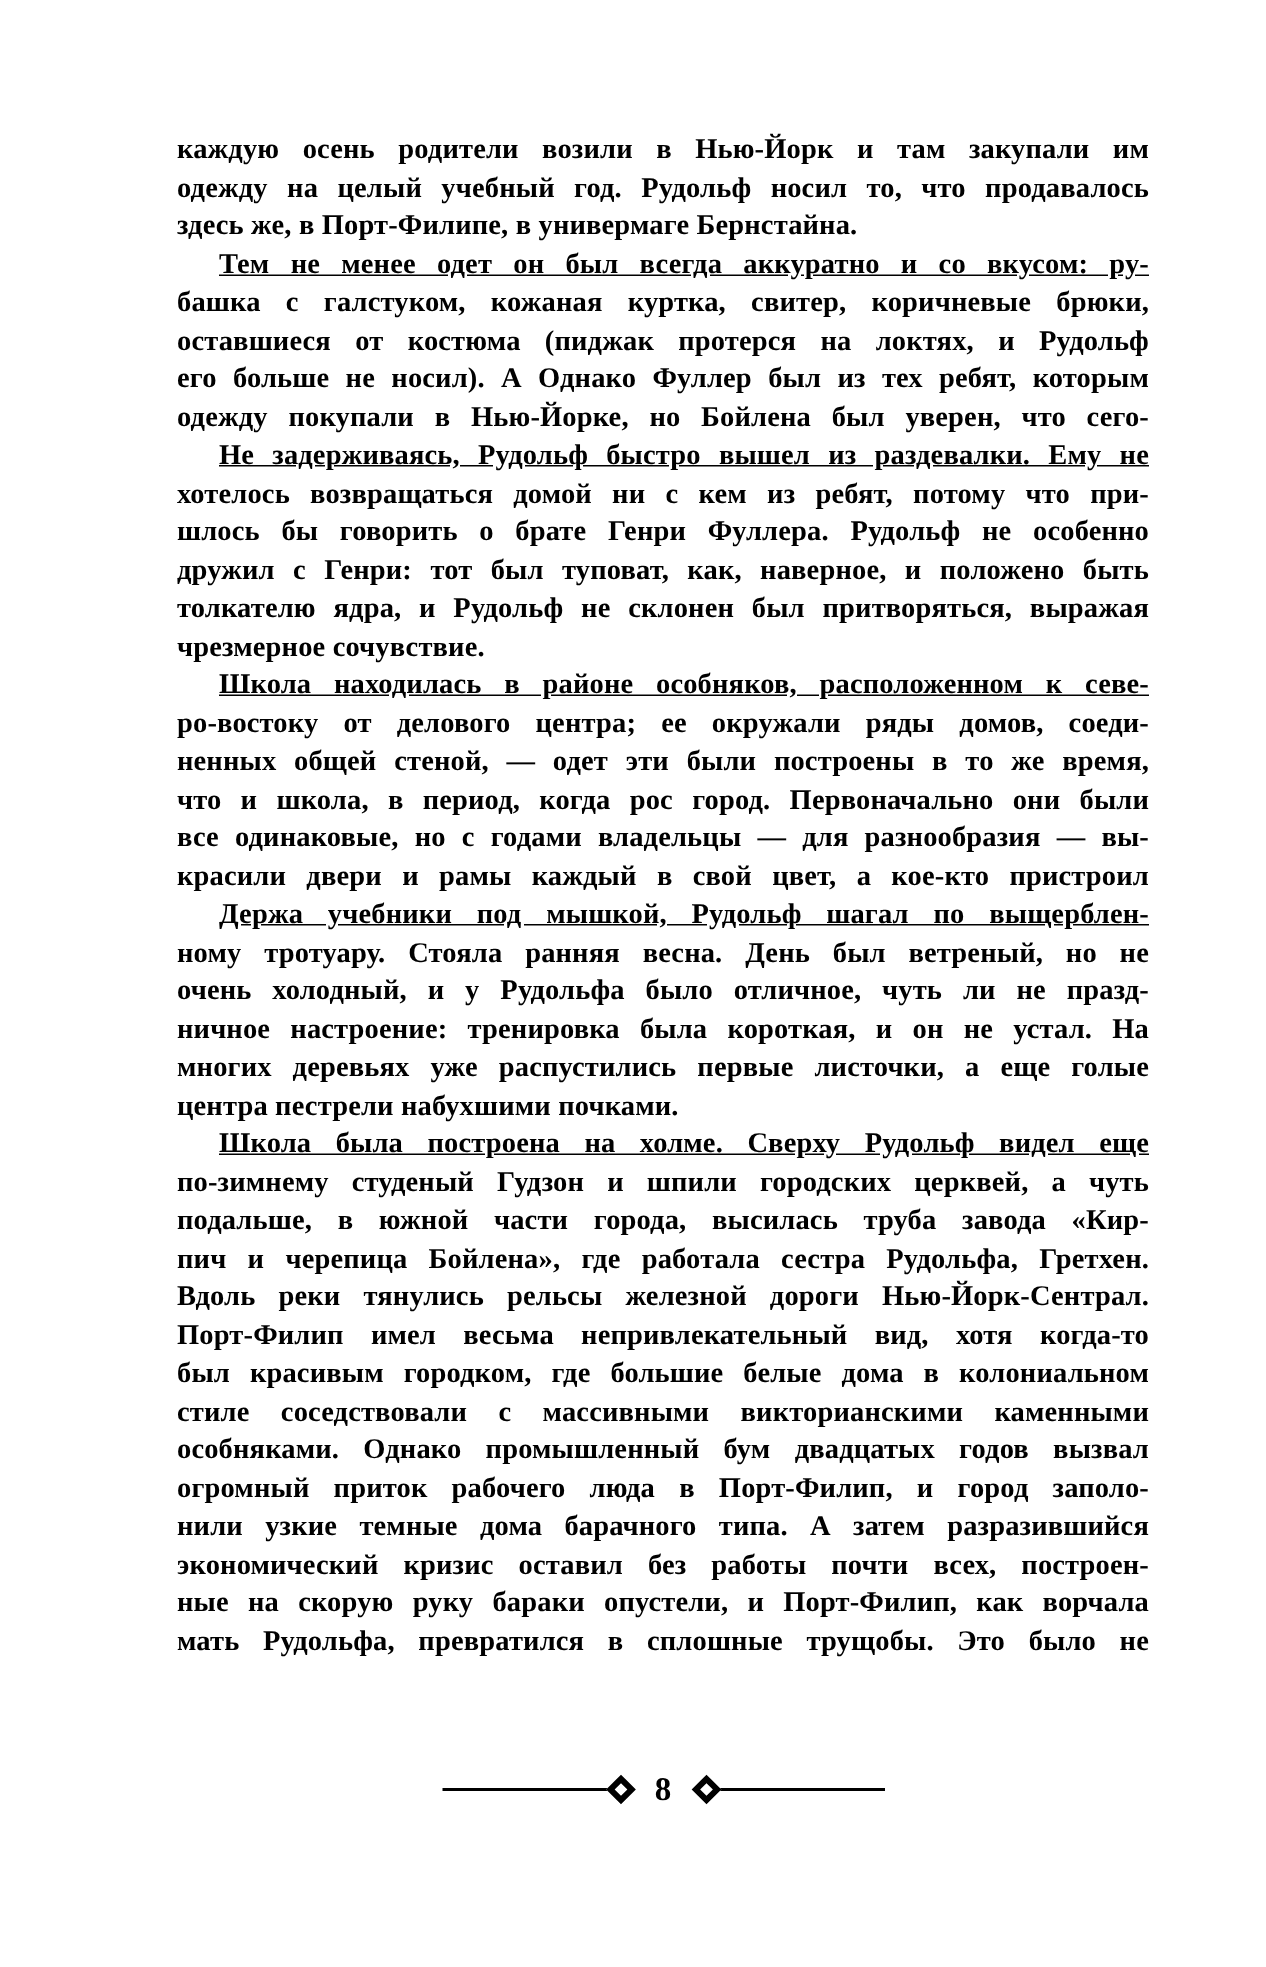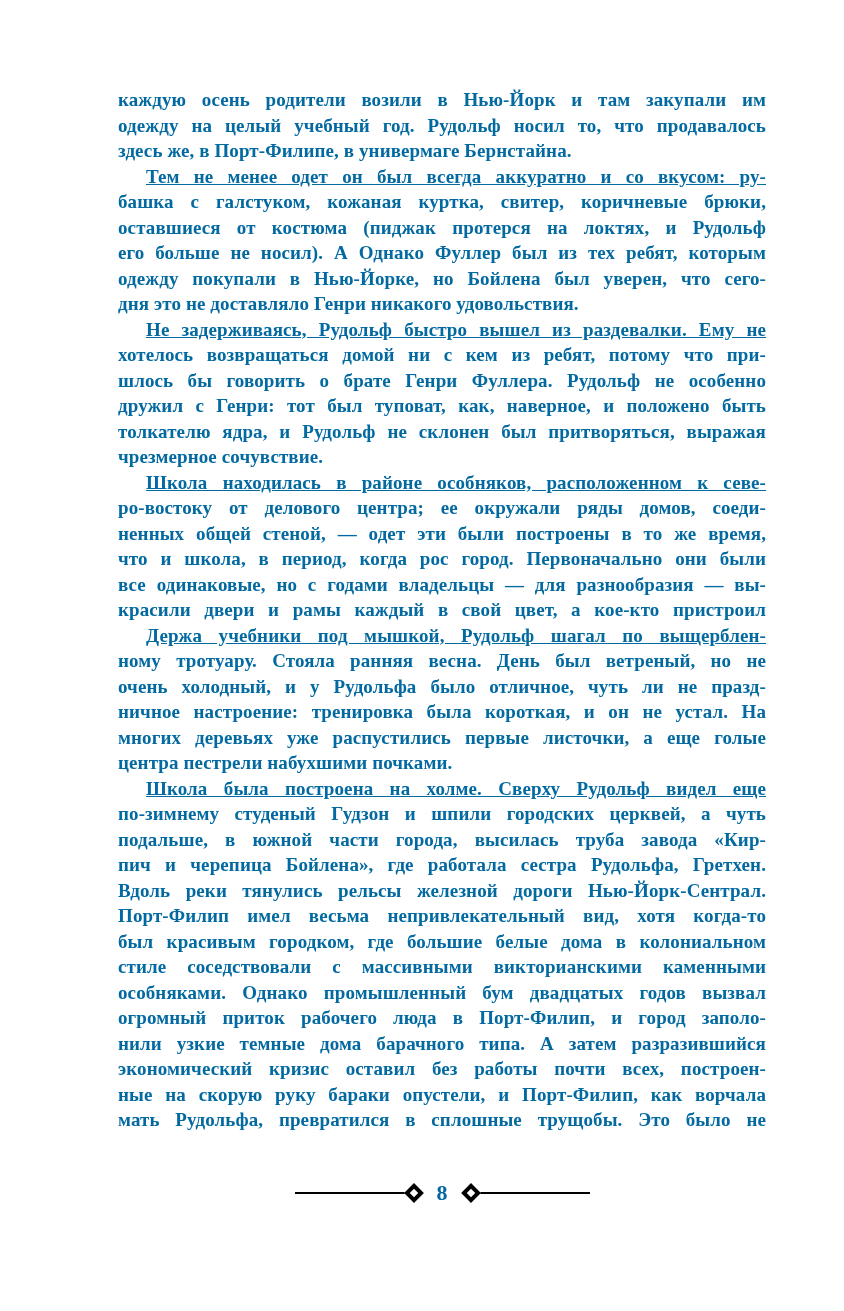--- a/index.html
+++ b/index.html
@@ -7,21 +7,21 @@
     padding: 0;
     background: #ffffff;
   }
   .page {
     position: relative;
     width: 844px;
     height: 1311px;
     background: #ffffff;
     overflow: hidden;
     font-family: "Liberation Serif", "DejaVu Serif", serif;
-    color: #0369a1;
+    color: #000000;
   }
   .text-block {
     position: absolute;
     left: 118px;
     top: 87px;
     width: 648px;
     font-size: 19px;
     font-weight: bold;
     letter-spacing: 0.1px;
   }
@@ -86,21 +86,20 @@
         <div class="line">каждую осень родители возили в Нью-Йорк и там закупали им</div>
         <div class="line">одежду на целый учебный год. Рудольф носил то, что продавалось</div>
         <div class="line para-end">здесь же, в Порт-Филипе, в универмаге Бернстайна.</div>
       </div>
       <div class="paragraph">
         <div class="line indent">Тем не менее одет он был всегда аккуратно и со вкусом: ру-</div>
         <div class="line">башка с галстуком, кожаная куртка, свитер, коричневые брюки,</div>
         <div class="line">оставшиеся от костюма (пиджак протерся на локтях, и Рудольф</div>
         <div class="line">его больше не носил). А Однако Фуллер был из тех ребят, которым</div>
         <div class="line">одежду покупали в Нью-Йорке, но Бойлена был уверен, что сего-</div>
-        <div class="line para-end">дня это не доставляло Генри никакого удовольствия.</div>
       </div>
       <div class="paragraph">
         <div class="line indent">Не задерживаясь, Рудольф быстро вышел из раздевалки. Ему не</div>
         <div class="line">хотелось возвращаться домой ни с кем из ребят, потому что при-</div>
         <div class="line">шлось бы говорить о брате Генри Фуллера. Рудольф не особенно</div>
         <div class="line">дружил с Генри: тот был туповат, как, наверное, и положено быть</div>
         <div class="line">толкателю ядра, и Рудольф не склонен был притворяться, выражая</div>
         <div class="line para-end">чрезмерное сочувствие.</div>
       </div>
       <div class="paragraph">

